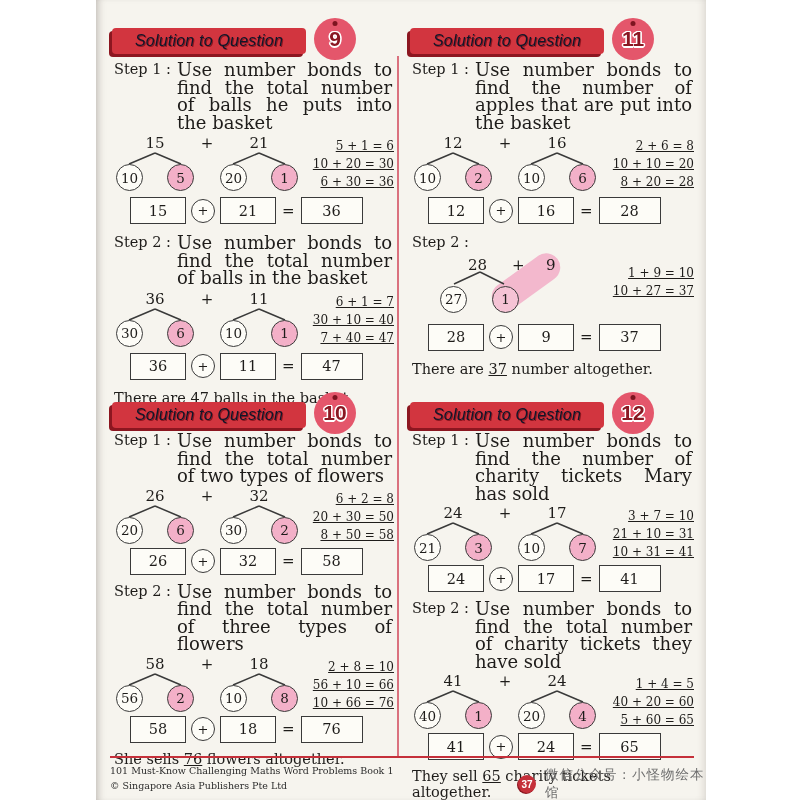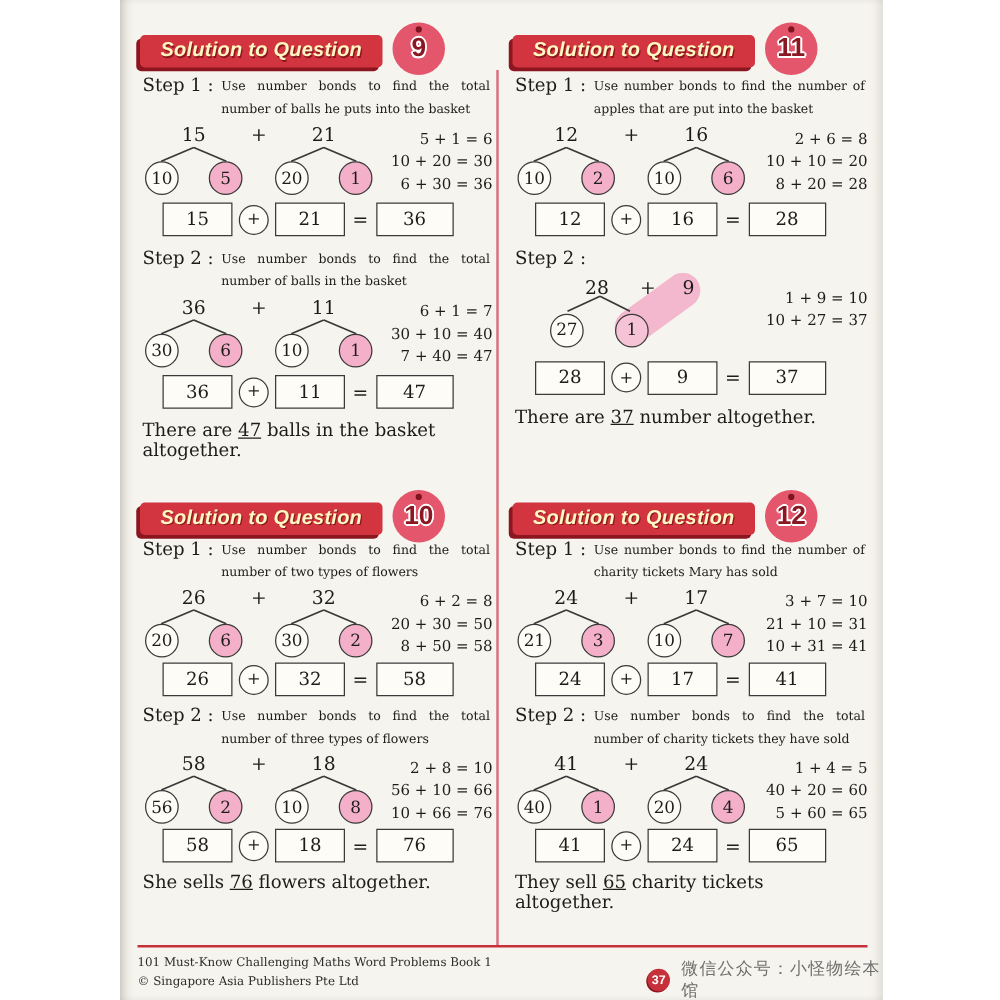--- a/index.html
+++ b/index.html
@@ -20,22 +20,22 @@
   .col-right{left:312px;width:286px;}
   .section-top{height:374px;}
   
   .sec-header{position:relative;height:32px;margin-bottom:3px;}
   .bar{
     position:absolute;left:2px;top:2px;width:194px;height:26px;background:#d2353f;
     border-radius:4px;display:flex;align-items:center;justify-content:center;
     box-shadow:-3px 3px 0 #8c1620;
   }
   .bar-label{
-    font-family:"Liberation Sans",sans-serif;font-weight:bold;font-style:italic;
-    color:#fef9c3;font-size:16px;letter-spacing:.2px;
+    font-family:"Liberation Sans",sans-serif;font-weight:normal;font-style:italic;
+    color:#0f172a;font-size:16px;letter-spacing:.2px;
     text-shadow:1px 1px 0 #8c1620;
   }
   .q-badge{
     position:absolute;left:204px;top:-8px;width:42px;height:42px;border-radius:50%;
     background:#e4566b;display:flex;align-items:center;justify-content:center;
   }
   .q-badge::before{
     content:"";position:absolute;top:3px;left:50%;transform:translateX(-50%);
     width:5px;height:5px;border-radius:50%;background:#7d1420;
   }
@@ -44,34 +44,34 @@
     border-radius:60% 10% 60% 50%;transform:rotate(8deg);z-index:-1;
   }
   .q-num{
     font-family:"Liberation Sans",sans-serif;font-weight:bold;font-size:21px;color:#8a1722;
     text-shadow:-1.5px 0 #fff,1.5px 0 #fff,0 -1.5px #fff,0 1.5px #fff,
                 -1px -1px #fff,1px 1px #fff,-1px 1px #fff,1px -1px #fff;
   }
   
   .step{display:flex;margin:0 0 4px 4px;}
   .step-label{flex:none;width:60px;font-size:14.5px;line-height:17.5px;white-space:nowrap;}
-  .step-text{flex:1;font-size:10px;line-height:17.5px;text-align:justify;padding-left:3px;padding-right:2px;}
+  .step-text{flex:1;font-size:18px;line-height:17.5px;text-align:justify;padding-left:3px;padding-right:2px;}
   
   .bond-row{display:flex;margin:2px 0 6px 6px;}
   .bond{flex:none;width:78px;display:flex;flex-direction:column;align-items:center;}
   .bond-whole{font-size:15px;line-height:16px;}
   .bond-lines{display:block;margin:1px 0 0 0;}
   .bond-parts{display:flex;justify-content:space-between;width:78px;margin-top:-1px;}
   .circle{
     width:27px;height:27px;border:1.5px solid #3a3a3a;border-radius:50%;background:#fdfcf7;
     display:flex;align-items:center;justify-content:center;font-size:13.5px;box-sizing:border-box;
   }
   .circle.pink{background:#f3b0c8;}
   .bond-plus{flex:none;width:26px;text-align:center;font-size:15px;line-height:16px;}
-  .bond-eqs{flex:1;text-align:right;font-size:12px;line-height:1.5;padding-top:2px;white-space:nowrap;}
+  .bond-eqs{flex:1;text-align:right;font-size:12px;line-height:1.5;padding-top:2px;white-space:nowrap;text-decoration:underline;}
   .bond-eqs.two{padding-top:8px;text-align:right;}
   
   .bond-single{flex:none;position:relative;width:156px;height:62px;}
   .bs-whole{position:absolute;left:30px;top:0;font-size:15px;z-index:2;}
   .bs-plus{position:absolute;left:74px;top:0;font-size:15px;z-index:2;}
   .bs-addend{position:absolute;left:108px;top:0;font-size:15px;z-index:2;}
   .bs-highlight{
     position:absolute;left:74px;top:-13px;width:28px;height:78px;border-radius:16px;
     background:#f2b2ca;transform:rotate(54deg);z-index:0;opacity:.92;
   }

